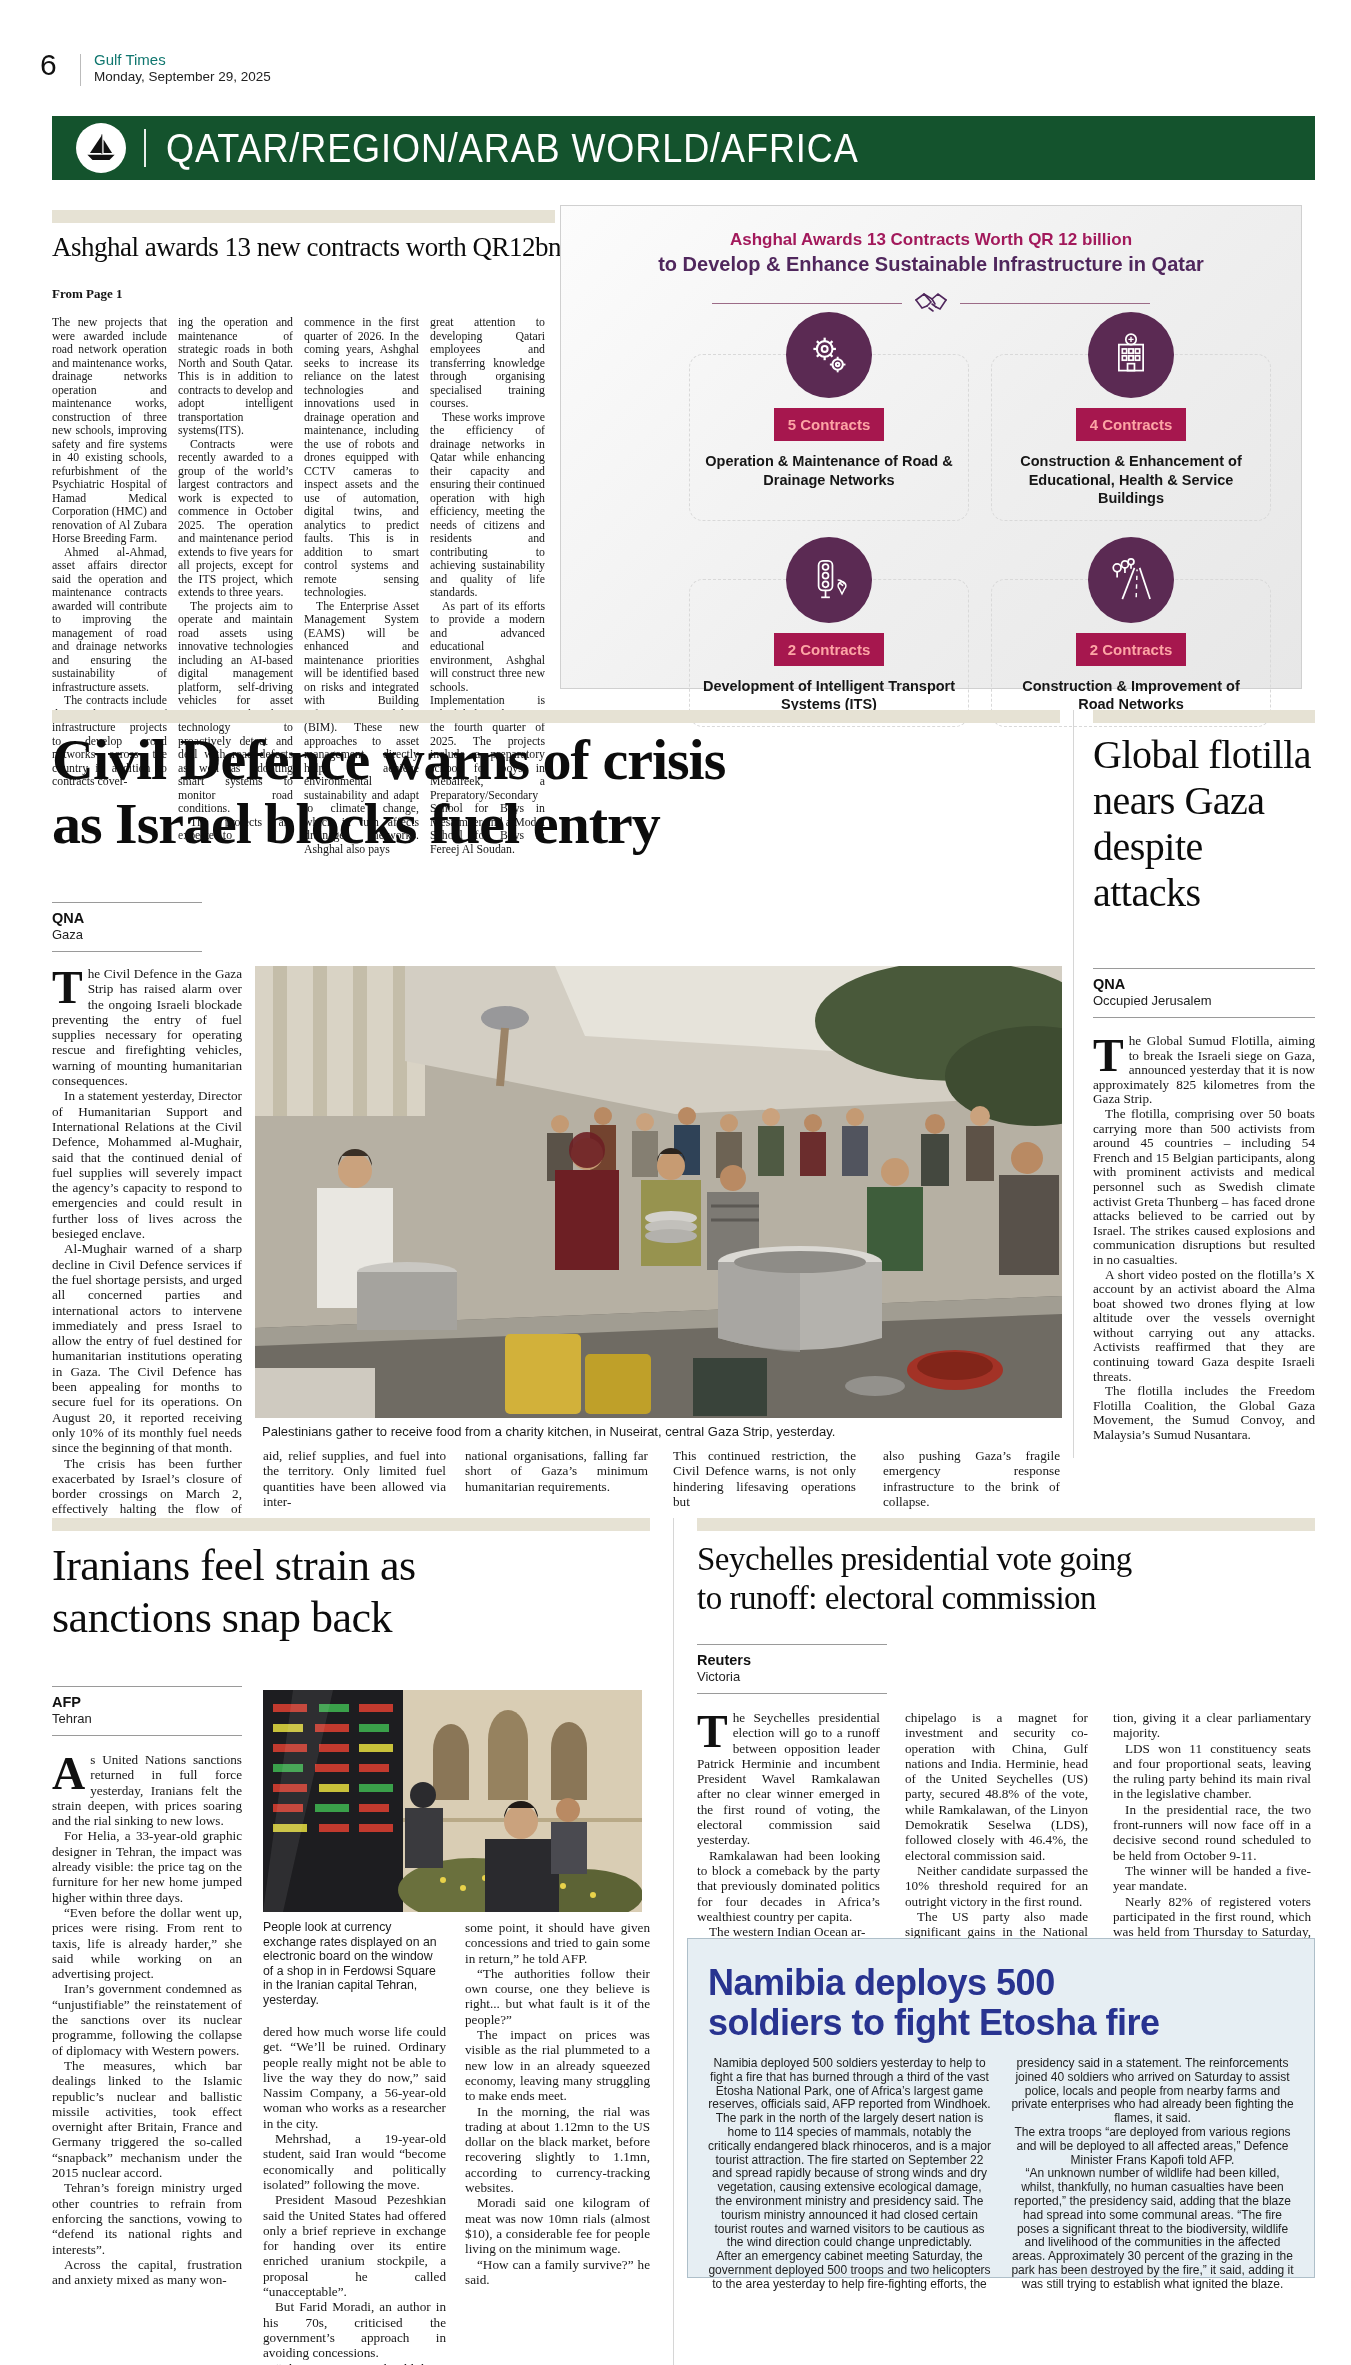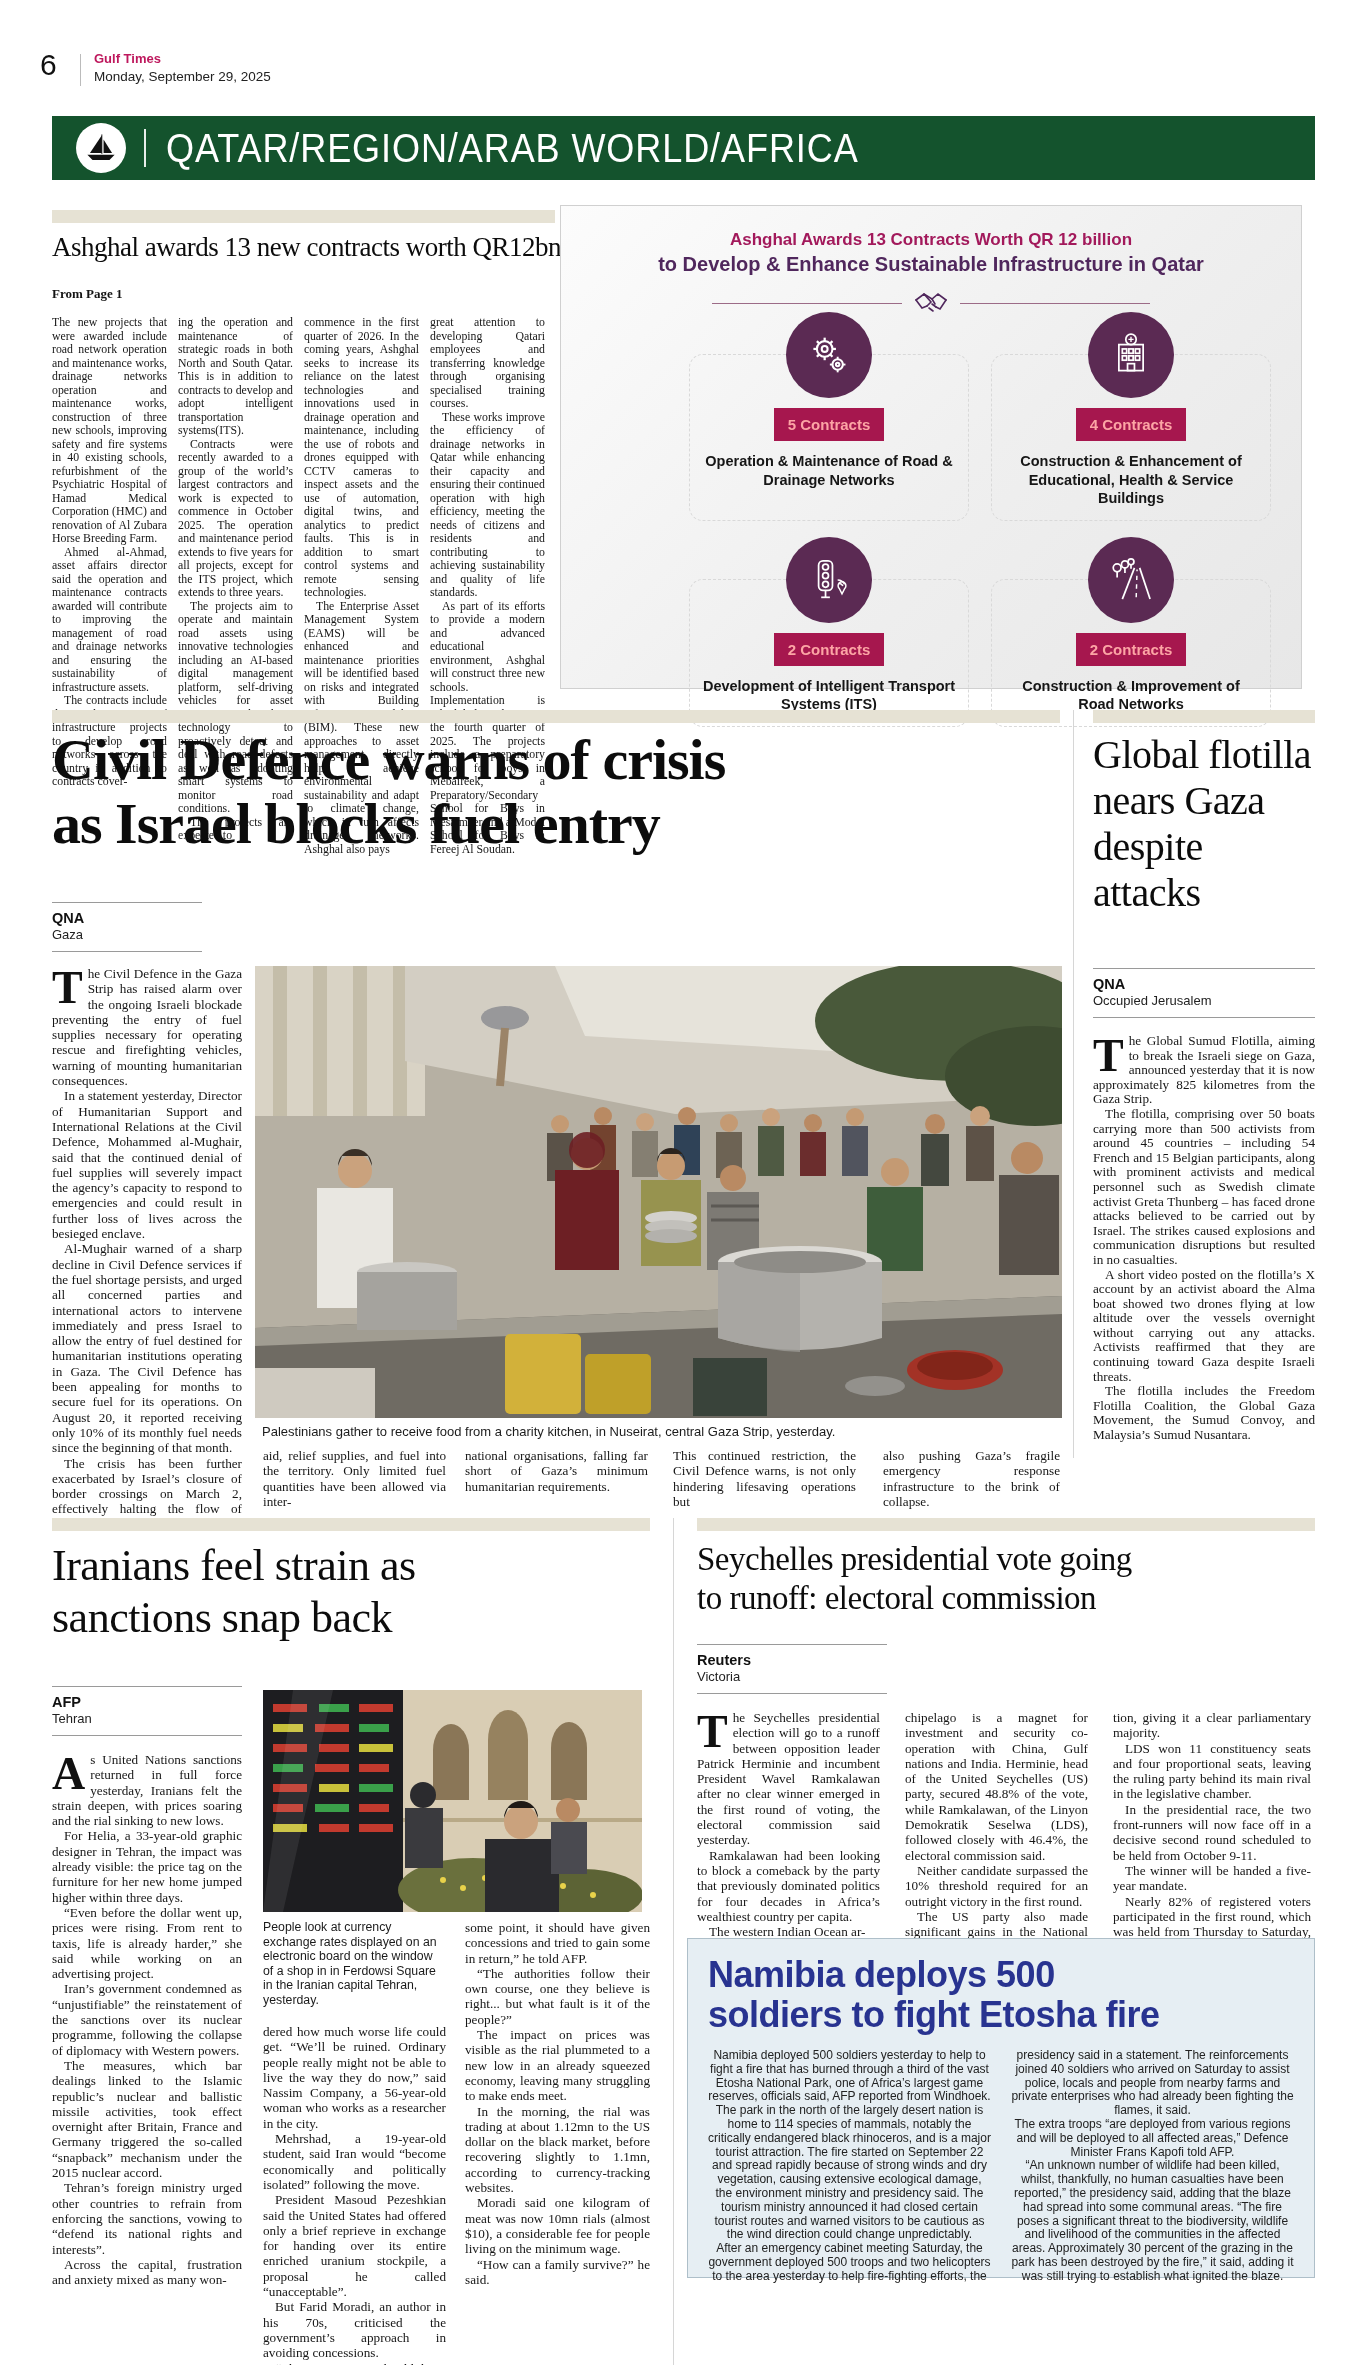--- a/index.html
+++ b/index.html
@@ -13,21 +13,21 @@
   .bodycol p:first-child{text-indent:0}
   .sm{font-size:11.8px;line-height:13.5px}
   .dropcap{float:left;font-weight:700;font-size:46px;line-height:37px;padding:3px 5px 0 0;color:#111}
   .byline{font-family:"Liberation Sans",sans-serif;border-top:1px solid #9a9a9a;border-bottom:1px solid #9a9a9a;padding:7px 0 9px}
   .byline .ag{font-size:14.5px;font-weight:700;color:#111}
   .byline .pl{font-size:13px;color:#222;margin-top:1px}
   .cap{font-family:"Liberation Sans",sans-serif;color:#1b1b1b}
   .vrule{width:1px;background:#d6d6d6}
   
   .pgnum{font-family:"Liberation Sans",sans-serif;font-size:30px;color:#111}
-  .fname{font-family:"Liberation Sans",sans-serif;font-size:13px;font-weight:700;color:#be185d}
+  .fname{font-family:"Liberation Sans",sans-serif;font-size:15px;font-weight:400;color:#0f766e}
   .fdate{font-family:"Liberation Sans",sans-serif;font-size:13.5px;color:#222}
   .banner{background:#14532d;display:flex;align-items:center}
   .bannertitle{font-family:"Liberation Sans",sans-serif;font-size:41px;color:#fff;letter-spacing:1px;
                display:inline-block;transform:scaleX(.88);transform-origin:left center;white-space:nowrap;font-weight:400}
   .logocircle{width:50px;height:50px;border-radius:50%;background:#fff;display:flex;align-items:center;justify-content:center;margin:0 18px 0 24px}
   .bannersep{width:2px;height:38px;background:#fff;opacity:.9;margin-right:20px}
   
   .ig{background:linear-gradient(135deg,#fcfcfc 0%,#efefef 55%,#e7e7e7 100%);border:1px solid #d0d0d0}
   .igt1{font-family:"Liberation Sans",sans-serif;font-weight:700;font-size:17px;color:#a2195b;text-align:center}
   .igt2{font-family:"Liberation Sans",sans-serif;font-weight:700;font-size:20px;color:#50275d;text-align:center;margin-top:3px}
@@ -436,21 +436,21 @@
       <p>The US party also made significant gains in the National Assembly, winning 15 constituency seats and an additional four seats through proportional representa-</p>
     </div>
   <div class="abs bodycol" style="left:1113px;top:1710px;width:198px;height:220px">
       <p>tion, giving it a clear parliamentary majority.</p>
       <p>LDS won 11 constituency seats and four proportional seats, leaving the ruling party behind its main rival in the legislative chamber.</p>
       <p>In the presidential race, the two front-runners will now face off in a decisive second round scheduled to be held from October 9-11.</p>
       <p>The winner will be handed a five-year mandate.</p>
       <p>Nearly 82% of registered voters participated in the first round, which was held from Thursday to Saturday, the electoral commission said.</p>
     </div>
 
-  <div class="abs nam" style="left:687px;top:1938px;width:628px;height:340px;padding:16px 20px;box-sizing:border-box">
+  <div class="abs nam" style="left:687px;top:1938px;width:628px;height:340px;padding:24px 20px;box-sizing:border-box">
     <div class="namhl">
       <div>Namibia deploys 500</div>
       <div>soldiers to fight Etosha fire</div>
     </div>
     <div class="namcols">
       <div class="namcol">
           <p>Namibia deployed 500 soldiers yesterday to help to fight a fire that has burned through a third of the vast Etosha National Park, one of Africa’s largest game reserves, officials said, AFP reported from Windhoek. The park in the north of the largely desert nation is home to 114 species of mammals, notably the critically endangered black rhinoceros, and is a major tourist attraction. The fire started on September 22 and spread rapidly because of strong winds and dry vegetation, causing extensive ecological damage, the environment ministry and presidency said. The tourism ministry announced it had closed certain tourist routes and warned visitors to be cautious as the wind direction could change unpredictably.</p>
           <p>After an emergency cabinet meeting Saturday, the government deployed 500 troops and two helicopters to the area yesterday to help fire-fighting efforts, the</p>
         </div>
       <div class="namcol">

